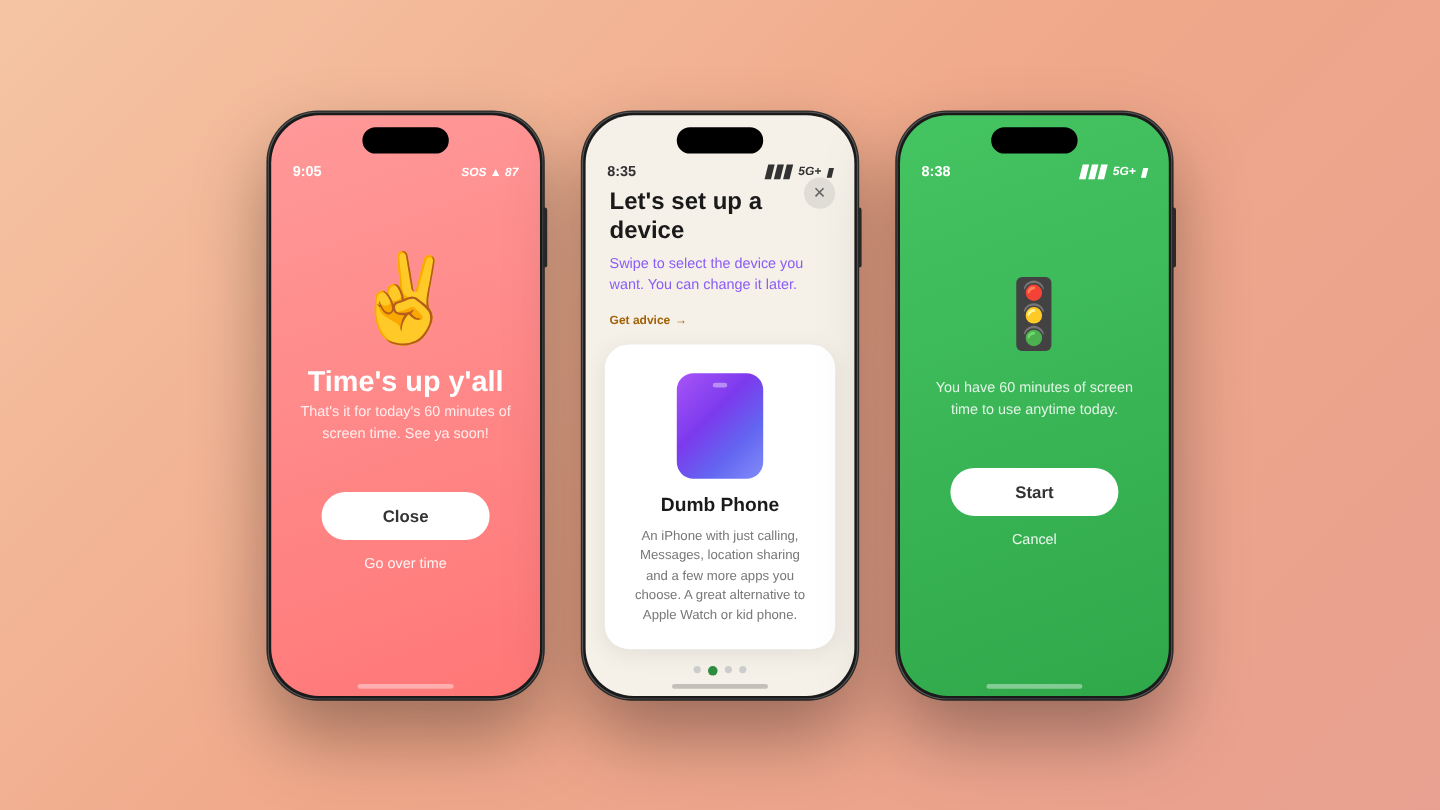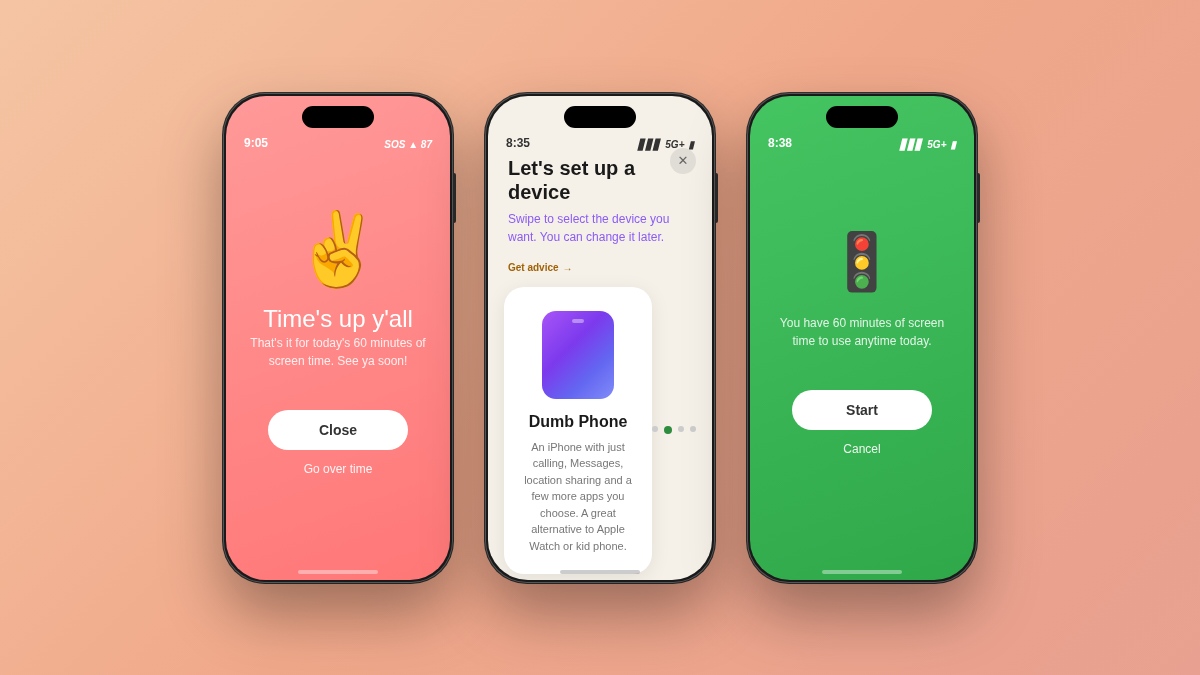--- a/index.html
+++ b/index.html
@@ -105,21 +105,21 @@
 
     .emoji-large {
       font-size: 72px;
       margin-bottom: 20px;
       line-height: 1;
     }
 
     .phone-pink-content h1 {
       color: white;
       font-size: 24px;
-      font-weight: 400;
+      font-weight: 700;
       line-height: 1.2;
     }
 
     .phone-pink-content p {
       color: rgba(255,255,255,0.85);
       font-size: 12px;
       line-height: 1.5;
       margin-bottom: 40px;
     }
 
@@ -205,21 +205,21 @@
       text-decoration: none;
       display: flex;
       align-items: center;
       gap: 4px;
     }
 
     .device-card-area {
       flex: 1;
       padding: 4px 16px;
       display: flex;
-      flex-direction: row;
+      flex-direction: column;
       align-items: center;
     }
 
     .device-card {
       background: white;
       border-radius: 20px;
       padding: 24px 20px 20px;
       text-align: center;
       width: 100%;
       box-shadow: 0 4px 20px rgba(0,0,0,0.08);

